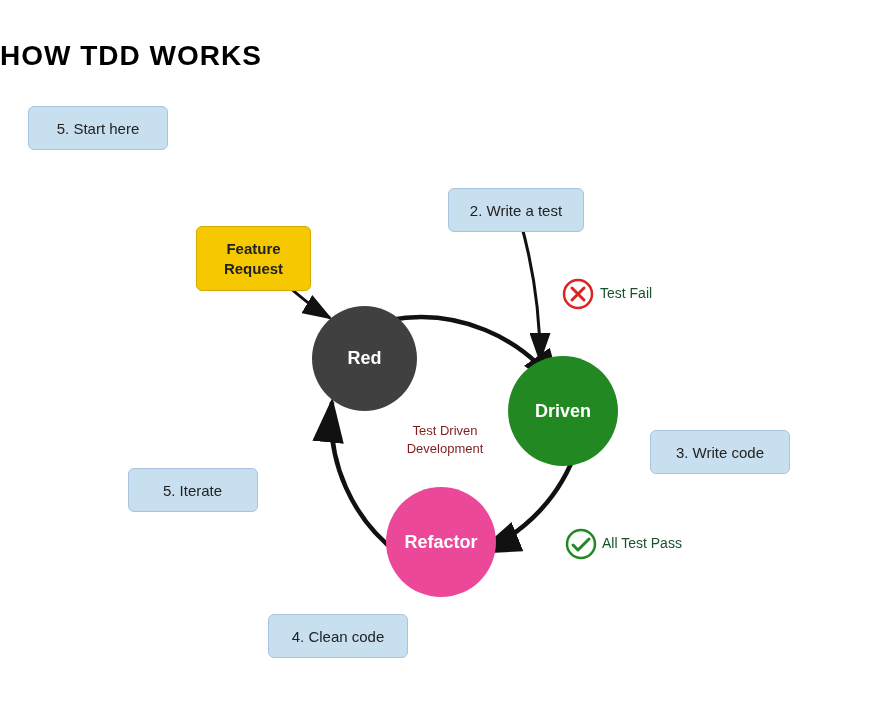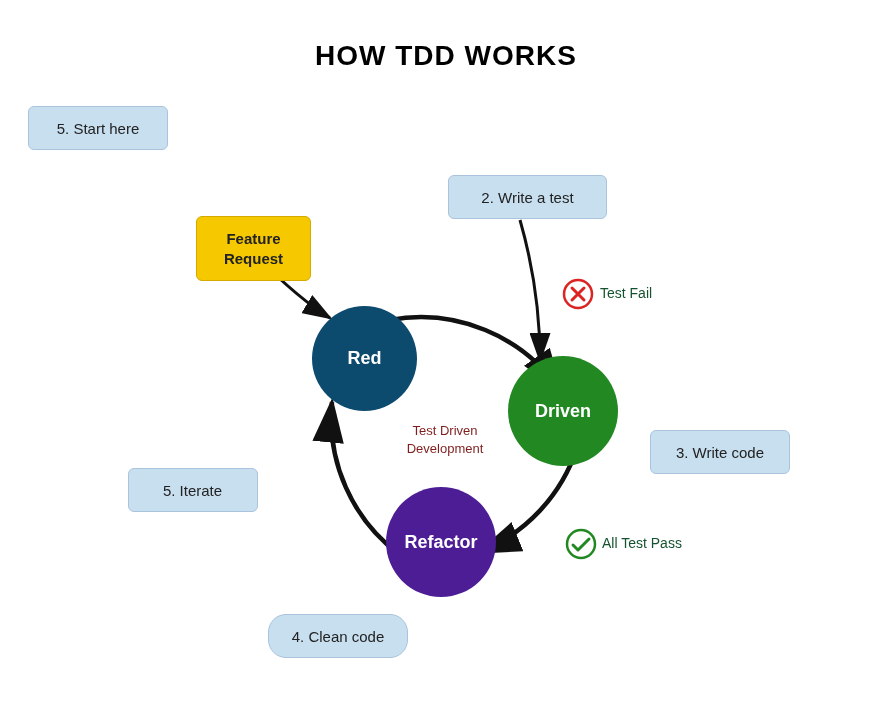--- a/index.html
+++ b/index.html
@@ -6,21 +6,21 @@
     body {
       width: 892px;
       height: 720px;
       background: #ffffff;
       font-family: Arial, sans-serif;
       position: relative;
       overflow: hidden;
     }
 
     .title {
-      text-align: center;
+      text-align: left;
       font-size: 28px;
       font-weight: 900;
       letter-spacing: 1px;
       padding-top: 40px;
     }
 
     .box {
       position: absolute;
       background: #c8dff0;
       border: 1.5px solid #aac4dd;
@@ -42,23 +42,23 @@
       position: absolute;
       border-radius: 50%;
       display: flex;
       align-items: center;
       justify-content: center;
       font-size: 18px;
       font-weight: 700;
       color: white;
     }
 
-    .circle-red { background: #0c4a6e; }
+    .circle-red { background: #404040; }
     .circle-green { background: #228822; }
-    .circle-blue { background: #4c1d95; }
+    .circle-blue { background: #ec4899; }
 
     .center-text {
       position: absolute;
       text-align: center;
       font-size: 13px;
       color: #7f1d1d;
       line-height: 1.4;
     }
 
     
@@ -102,29 +102,29 @@
       <polygon points="0 0, 10 3.5, 0 7" fill="#111"></polygon>
     </marker>
     <marker id="arrowhead2" markerWidth="10" markerHeight="7" refX="9" refY="3.5" orient="auto">
       <polygon points="0 0, 10 3.5, 0 7" fill="#111"></polygon>
     </marker>
   </defs>
 </svg>
 
 <div class="box" style="left:28px; top:106px; width:140px; height:44px; display:flex; align-items:center; justify-content:center;">5. Start here</div>
 
-<div class="box" style="left:448px; top:175px; width:159px; height:44px; display:flex; align-items:center; justify-content:center;">2. Write a test</div>
+<div class="box" style="left:448px; top:188px; width:136px; height:44px; display:flex; align-items:center; justify-content:center;">2. Write a test</div>
 
 <div class="box" style="left:650px; top:430px; width:140px; height:44px; display:flex; align-items:center; justify-content:center;">3. Write code</div>
 
-<div class="box" style="left:268px; top:614px; width:140px; height:44px; display:flex; align-items:center; justify-content:center;border-radius:18px;">4. Clean code</div>
+<div class="box" style="left:268px; top:614px; width:140px; height:44px; display:flex; align-items:center; justify-content:center;">4. Clean code</div>
 
 <div class="box" style="left:128px; top:468px; width:130px; height:44px; display:flex; align-items:center; justify-content:center;padding-left:13px;">5. Iterate</div>
 
-<div class="box box-yellow" style="left:196px; top:216px; width:115px; height:65px; display:flex; align-items:center; justify-content:center; line-height:1.3;">
+<div class="box box-yellow" style="left:196px; top:226px; width:115px; height:65px; display:flex; align-items:center; justify-content:center; line-height:1.3;">
   <span style="white-space:pre-line; text-align:center;">Feature
 Request</span>
 </div>
 
 <div class="circle circle-red" style="left:312px; top:306px; width:105px; height:105px;">
   <span>Red</span>
 </div>
 
 <div class="circle circle-green" style="left:508px; top:356px; width:110px; height:110px;">
   <span>Driven</span>

